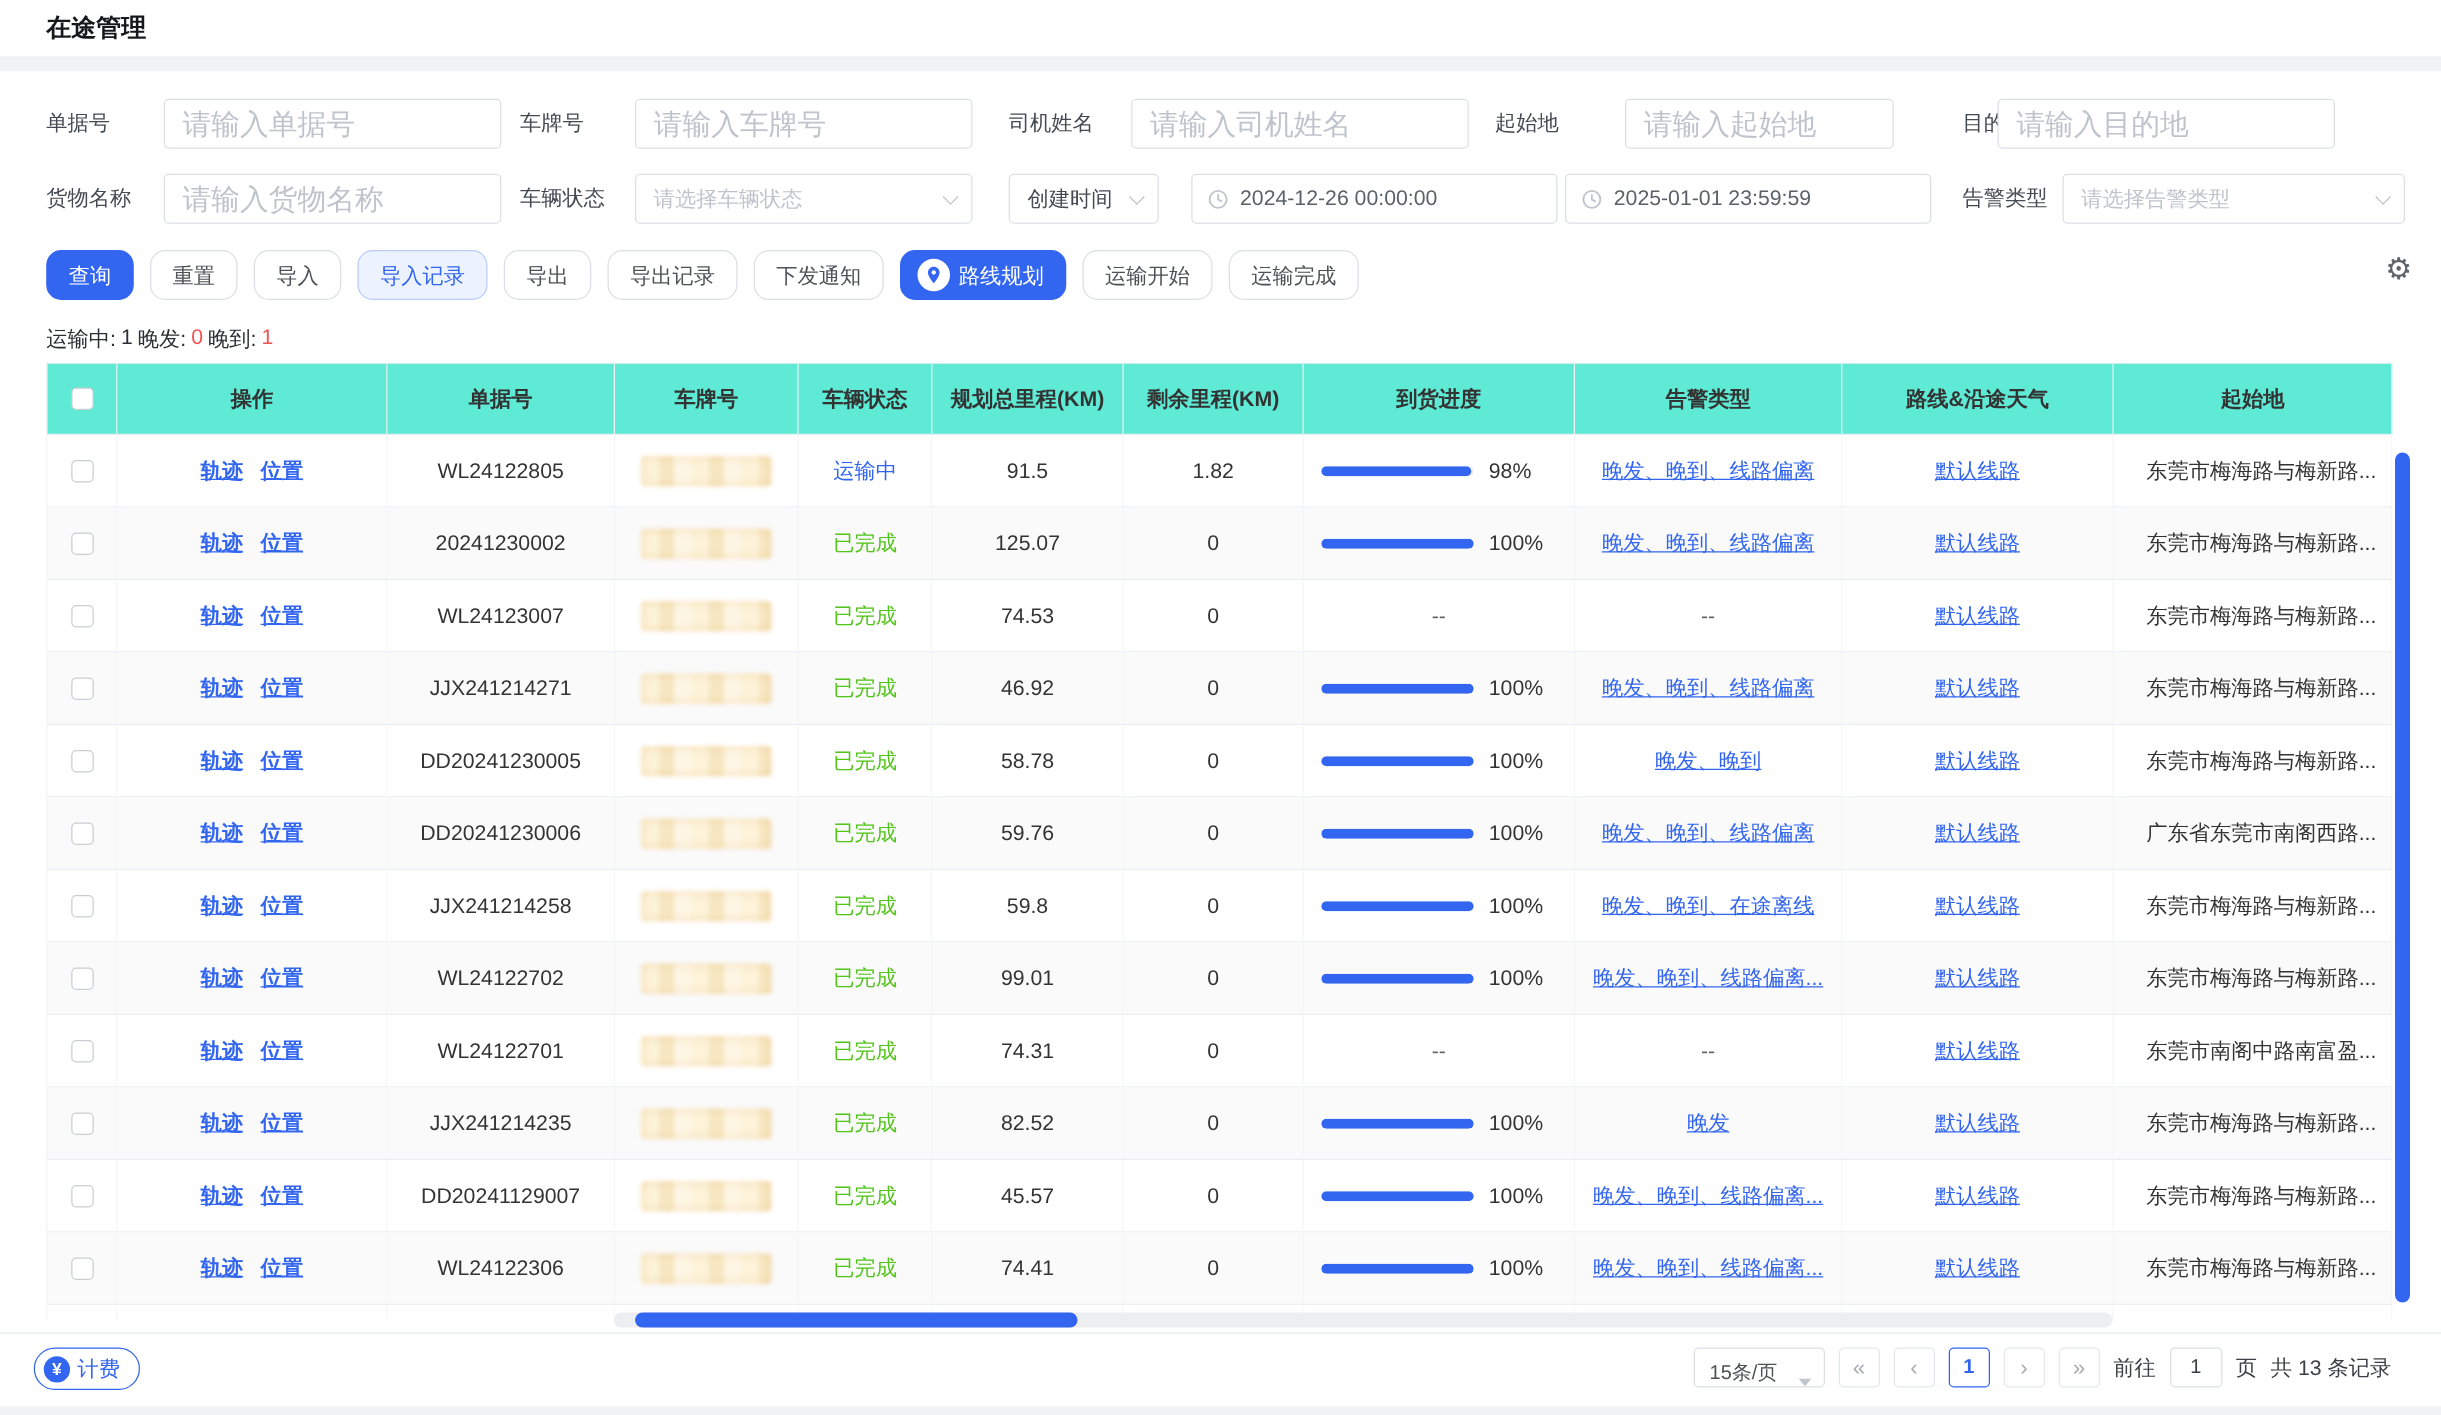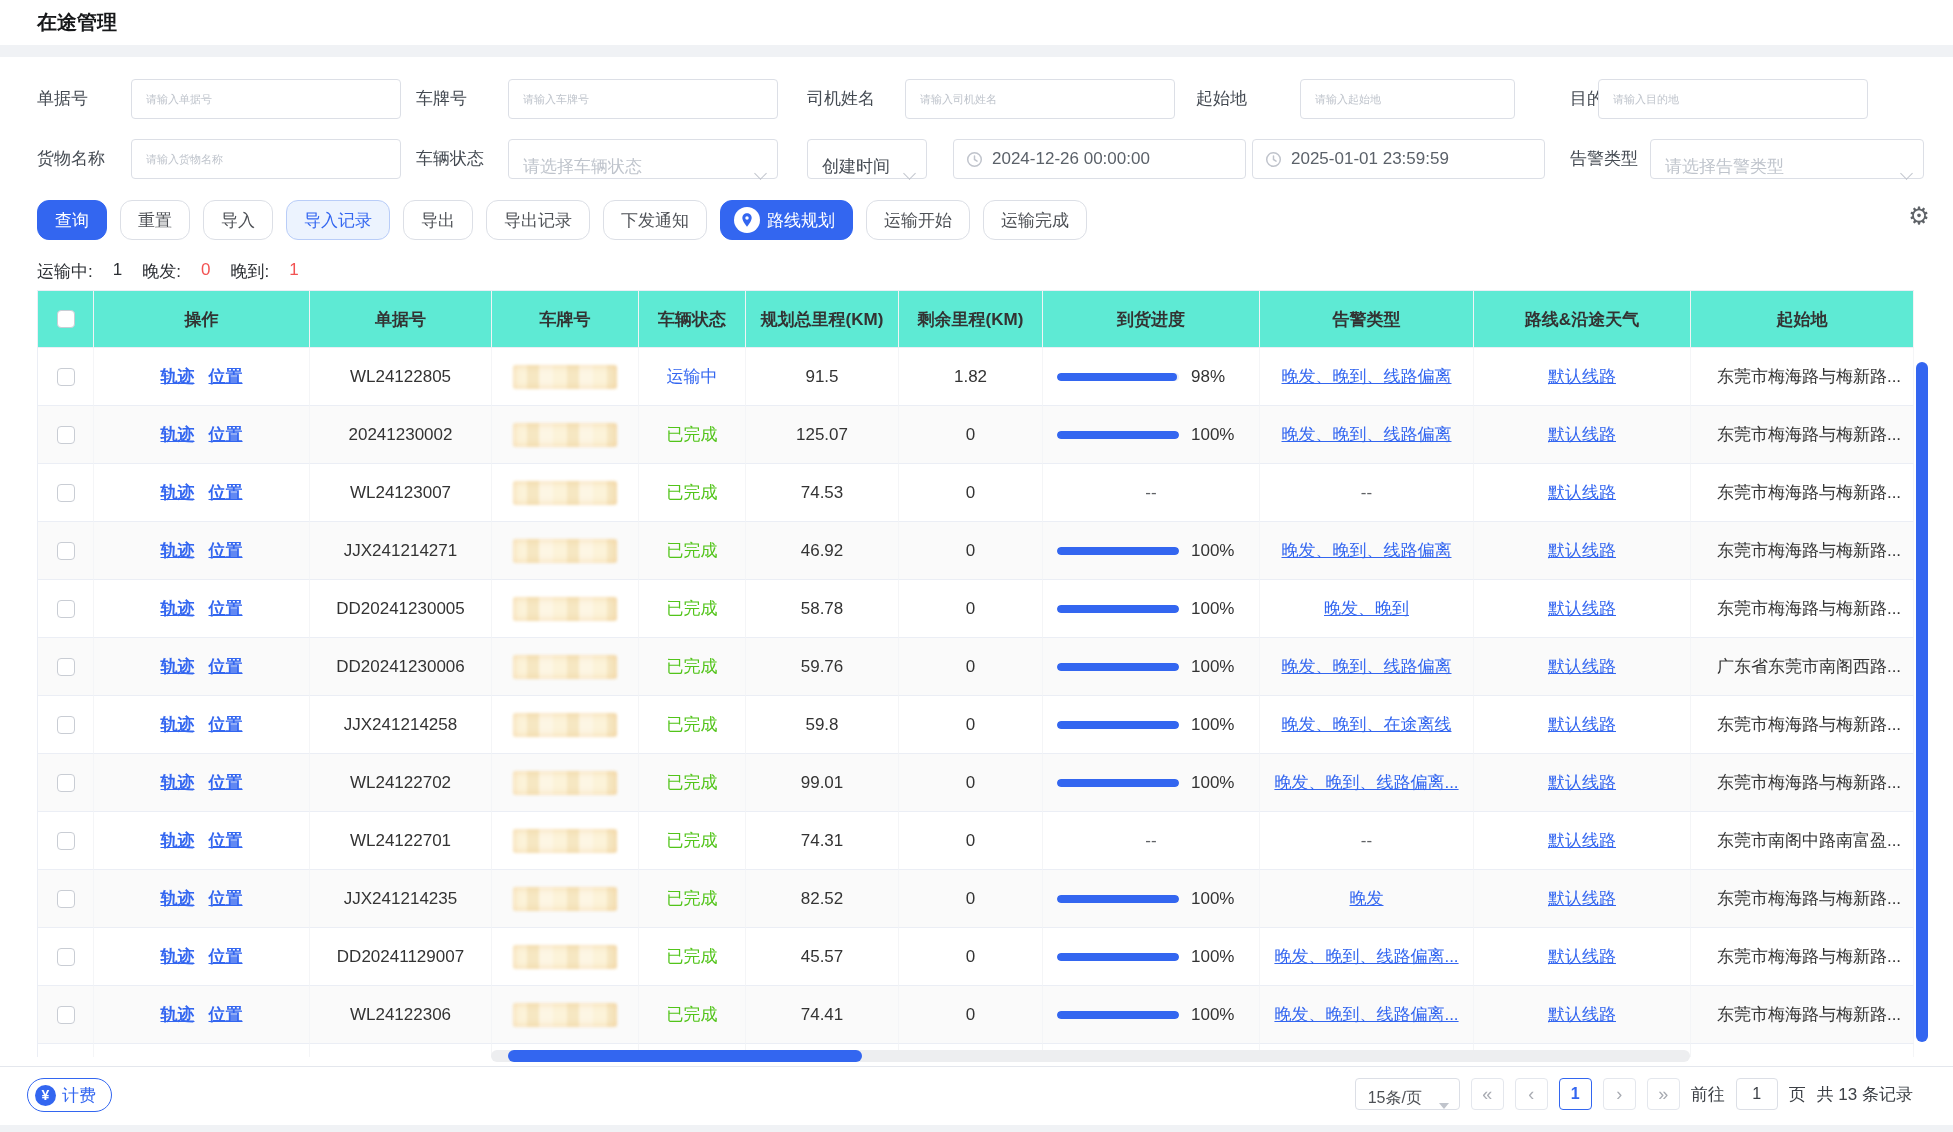--- a/index.html
+++ b/index.html
@@ -20,23 +20,23 @@
   .page-title{font-size:20px; font-weight:bold; color:#17181a;}
   .panel{position:absolute; top:57px; left:0; right:0; height:1068px; background:#fff;}
 
   
   .flabel{position:absolute; height:40px; line-height:40px; color:#444a52; font-size:17px;}
   .finput, .fselect, .fdate{
     position:absolute; height:40px; border:1px solid var(--border); border-radius:4px;
     background:#fff; font-size:17px;
   }
   .finput input{width:100%; height:100%; border:none; outline:none; background:transparent;
-    padding:0 14px; font-size:11px; font-family:inherit; color:var(--text);}
+    padding:0 14px; font-size:23px; font-family:inherit; color:var(--text);}
   .finput input::placeholder{color:var(--placeholder);}
-  .fselect{display:flex; align-items:flex-end; justify-content:space-between; padding:0 12px 0 14px; cursor:pointer;}
+  .fselect{display:flex; align-items:center; justify-content:space-between; padding:0 12px 0 14px; cursor:pointer;}
   .fselect .sel-text{color:var(--placeholder);}
   .fselect .sel-text.dark{color:#444a52;}
   .chev{width:9px; height:9px; border-right:1.6px solid #c0c4cc; border-bottom:1.6px solid #c0c4cc;
     transform:rotate(45deg); margin-top:-4px; flex:none;}
   .fdate{display:flex; align-items:center; padding:0 12px; color:#5b6169; cursor:pointer;}
   .fdate svg{flex:none; margin-right:9px;}
   
   .l1{left:37px;  top:22px;} .i1{left:131px;  top:22px; width:270px;}
   .l2{left:416px; top:22px;} .i2{left:508px;  top:22px; width:270px;}
   .l3{left:807px; top:22px;} .i3{left:905px;  top:22px; width:270px;}
@@ -56,21 +56,21 @@
     background:#fff; color:var(--text-2); font-size:17px; font-family:inherit; cursor:pointer;
     display:flex; align-items:center; gap:7px;}
   .btn.primary{background:var(--accent); border-color:var(--accent); color:#fff;}
   .btn.light{background:var(--accent-light-bg); border-color:var(--accent-light-border); color:var(--accent);}
   .pin-badge{width:26px; height:26px; border-radius:50%; background:#fff; display:flex;
     align-items:center; justify-content:center; margin-left:-4px;}
   .gear{position:absolute; left:1906px; top:146px; width:26px; height:26px; font-size:24px;
     line-height:26px; color:#5f6368; text-align:center; cursor:pointer;}
 
   
-  .summary{position:absolute; left:37px; top:203px; font-size:17px; color:#2b2e33; display:flex; gap:20px;}
+  .summary{position:absolute; left:37px; top:203px; font-size:17px; color:#2b2e33; display:flex; gap:4px;}
   .summary .v-dark{color:#2b2e33;} .summary .v-red{color:var(--red);}
 
   
   .table-clip{position:absolute; left:37px; top:233px; width:1877px; height:767px; overflow:hidden;}
   table.transit{border-collapse:separate; border-spacing:0; table-layout:fixed; width:1876px;
     border-top:1px solid var(--table-border); border-left:1px solid var(--table-border);}
   .transit th{height:57px; background:#5eead4; font-size:17px; font-weight:bold; color:#333;
     border-bottom:1px solid var(--table-border); border-right:1px solid #f2f3f5; text-align:center;}
   .transit td{height:58px; font-size:17px; color:#333; text-align:center;
     border-bottom:1px solid var(--table-border); border-right:1px solid #f4f5f7; background:#fff;

